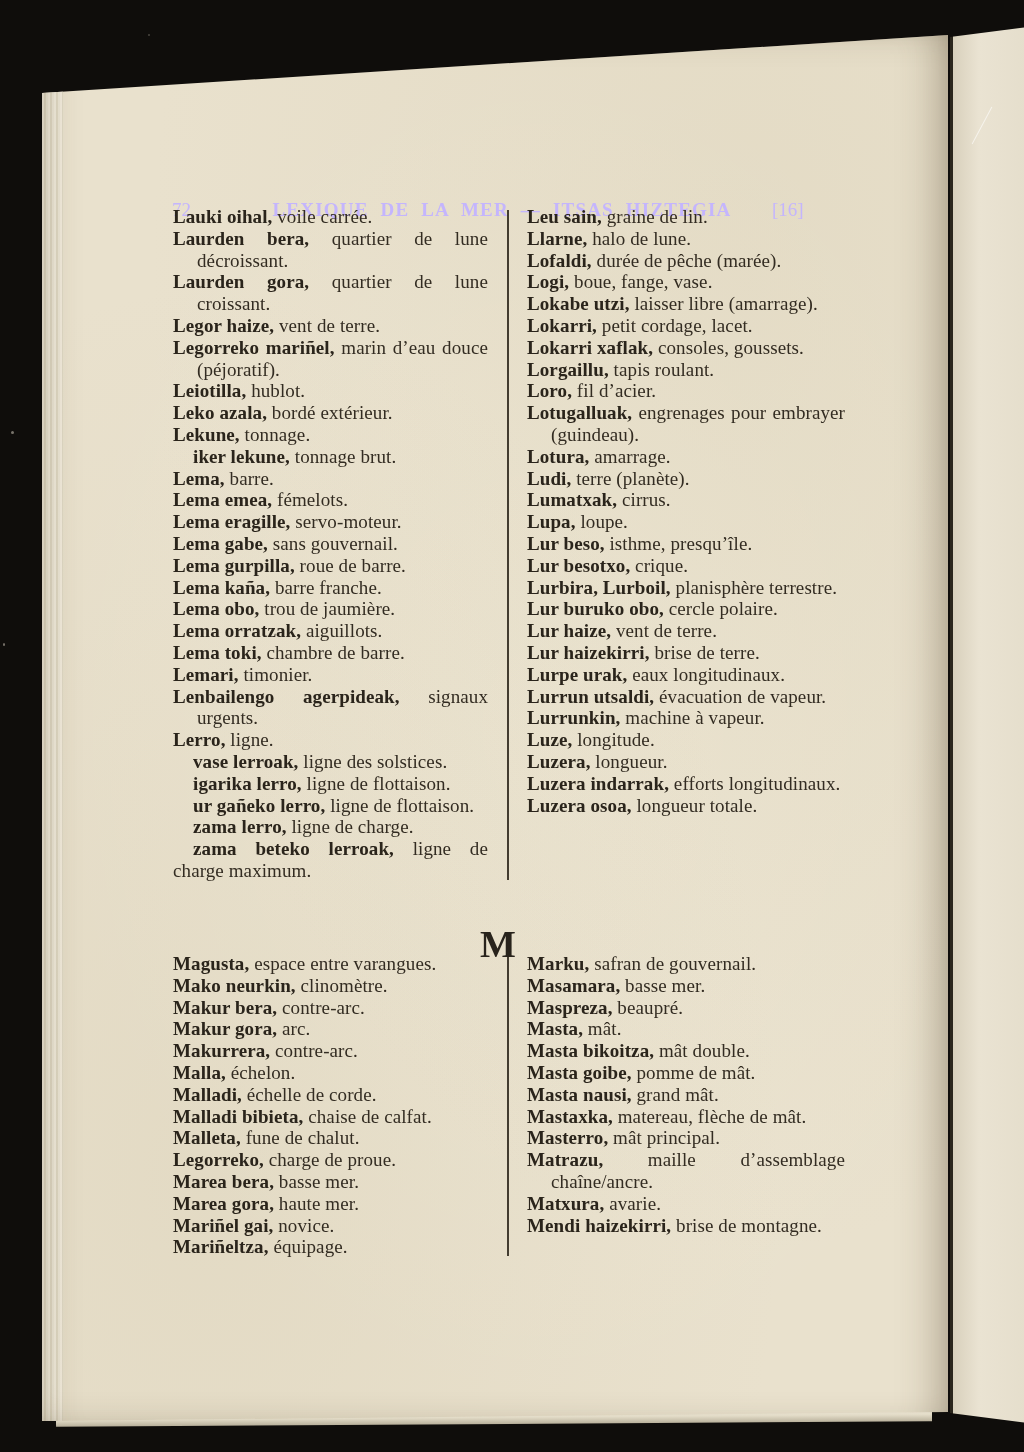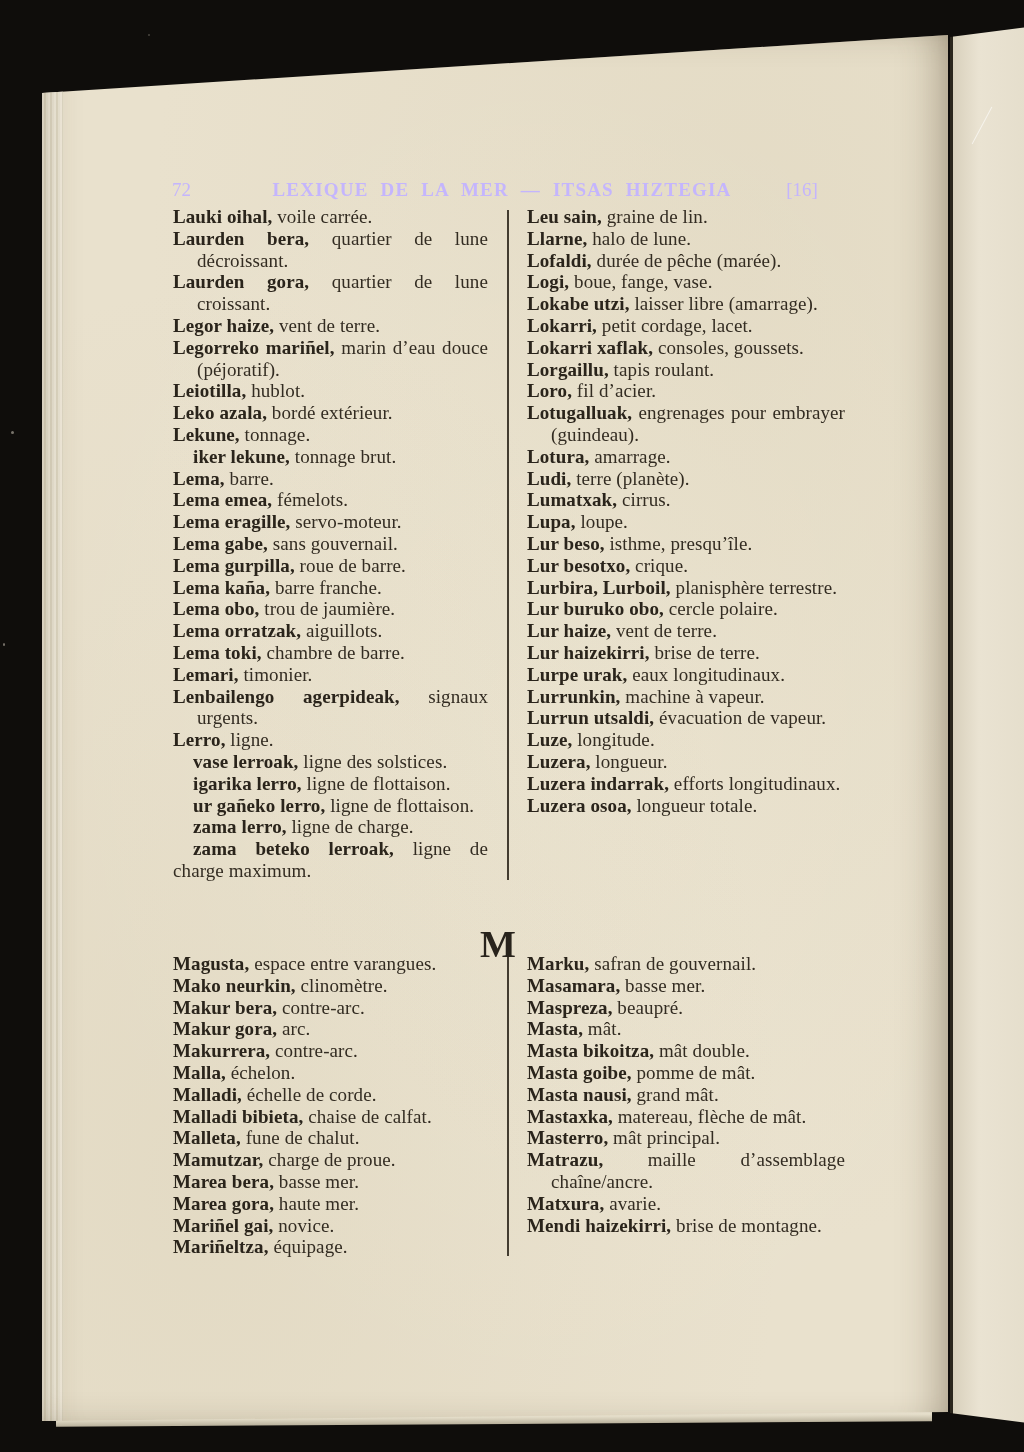--- a/index.html
+++ b/index.html
@@ -59,21 +59,21 @@
   }
 
   
   .header-row{
     position:absolute;left:130px;top:149px;width:660px;
     display:flex;align-items:baseline;
     font-size:19px;color:#c4b5fd;
   }
   .hdr-num{width:60px;}
   .hdr-title{flex:1;text-align:center;letter-spacing:1.2px;word-spacing:6px;white-space:nowrap;font-weight:bold;}
-  .hdr-ref{width:60px;text-align:center;}
+  .hdr-ref{width:60px;text-align:left;margin-top:20px;}
 
   
   .cols{position:absolute;left:131px;width:672px;display:flex;}
   .cols-l{top:176px;}
   .cols-m{top:923px;}
   .col{
     font-size:19px;line-height:21.8px;color:#332c22;
     text-align:justify;letter-spacing:.1px;
   }
   .col.cleft{width:315px;}
@@ -163,22 +163,22 @@
         <p class="entry"><b class="term">Ludi,</b><span class="def"> terre (planète).</span></p>
         <p class="entry"><b class="term">Lumatxak,</b><span class="def"> cirrus.</span></p>
         <p class="entry"><b class="term">Lupa,</b><span class="def"> loupe.</span></p>
         <p class="entry"><b class="term">Lur beso,</b><span class="def"> isthme, presqu’île.</span></p>
         <p class="entry"><b class="term">Lur besotxo,</b><span class="def"> crique.</span></p>
         <p class="entry"><b class="term">Lurbira, Lurboil,</b><span class="def"> planisphère terrestre.</span></p>
         <p class="entry"><b class="term">Lur buruko obo,</b><span class="def"> cercle polaire.</span></p>
         <p class="entry"><b class="term">Lur haize,</b><span class="def"> vent de terre.</span></p>
         <p class="entry"><b class="term">Lur haizekirri,</b><span class="def"> brise de terre.</span></p>
         <p class="entry"><b class="term">Lurpe urak,</b><span class="def"> eaux longitudinaux.</span></p>
+        <p class="entry"><b class="term">Lurrun utsaldi,</b><span class="def"> évacuation de vapeur.</span></p>
         <p class="entry"><b class="term">Lurrunkin,</b><span class="def"> machine à vapeur.</span></p>
-        <p class="entry"><b class="term">Lurrun utsaldi,</b><span class="def"> évacuation de vapeur.</span></p>
         <p class="entry"><b class="term">Luze,</b><span class="def"> longitude.</span></p>
         <p class="entry"><b class="term">Luzera,</b><span class="def"> longueur.</span></p>
         <p class="entry"><b class="term">Luzera indarrak,</b><span class="def"> efforts longitudinaux.</span></p>
         <p class="entry"><b class="term">Luzera osoa,</b><span class="def"> longueur totale.</span></p>
       </div>
   </div>
 
   <h2 class="m-heading">M</h2>
 
   <div class="cols cols-m">
@@ -186,21 +186,21 @@
 
     <p class="entry"><b class="term">Magusta,</b><span class="def"> espace entre varangues.</span></p>
         <p class="entry"><b class="term">Mako neurkin,</b><span class="def"> clinomètre.</span></p>
         <p class="entry"><b class="term">Makur bera,</b><span class="def"> contre-arc.</span></p>
         <p class="entry"><b class="term">Makur gora,</b><span class="def"> arc.</span></p>
         <p class="entry"><b class="term">Makurrera,</b><span class="def"> contre-arc.</span></p>
         <p class="entry"><b class="term">Malla,</b><span class="def"> échelon.</span></p>
         <p class="entry"><b class="term">Malladi,</b><span class="def"> échelle de corde.</span></p>
         <p class="entry"><b class="term">Malladi bibieta,</b><span class="def"> chaise de calfat.</span></p>
         <p class="entry"><b class="term">Malleta,</b><span class="def"> fune de chalut.</span></p>
-        <p class="entry"><b class="term">Mamutzar,</b><span class="def"> charge de proue.</span></p>
+        <p class="entry"><b class="term">Legorreko,</b><span class="def"> charge de proue.</span></p>
         <p class="entry"><b class="term">Marea bera,</b><span class="def"> basse mer.</span></p>
         <p class="entry"><b class="term">Marea gora,</b><span class="def"> haute mer.</span></p>
         <p class="entry"><b class="term">Mariñel gai,</b><span class="def"> novice.</span></p>
         <p class="entry"><b class="term">Mariñeltza,</b><span class="def"> équipage.</span></p>
       </div>
     <div class="divider"></div>
     <div class="col cright">
 
     <p class="entry"><b class="term">Marku,</b><span class="def"> safran de gouvernail.</span></p>
         <p class="entry"><b class="term">Masamara,</b><span class="def"> basse mer.</span></p>

